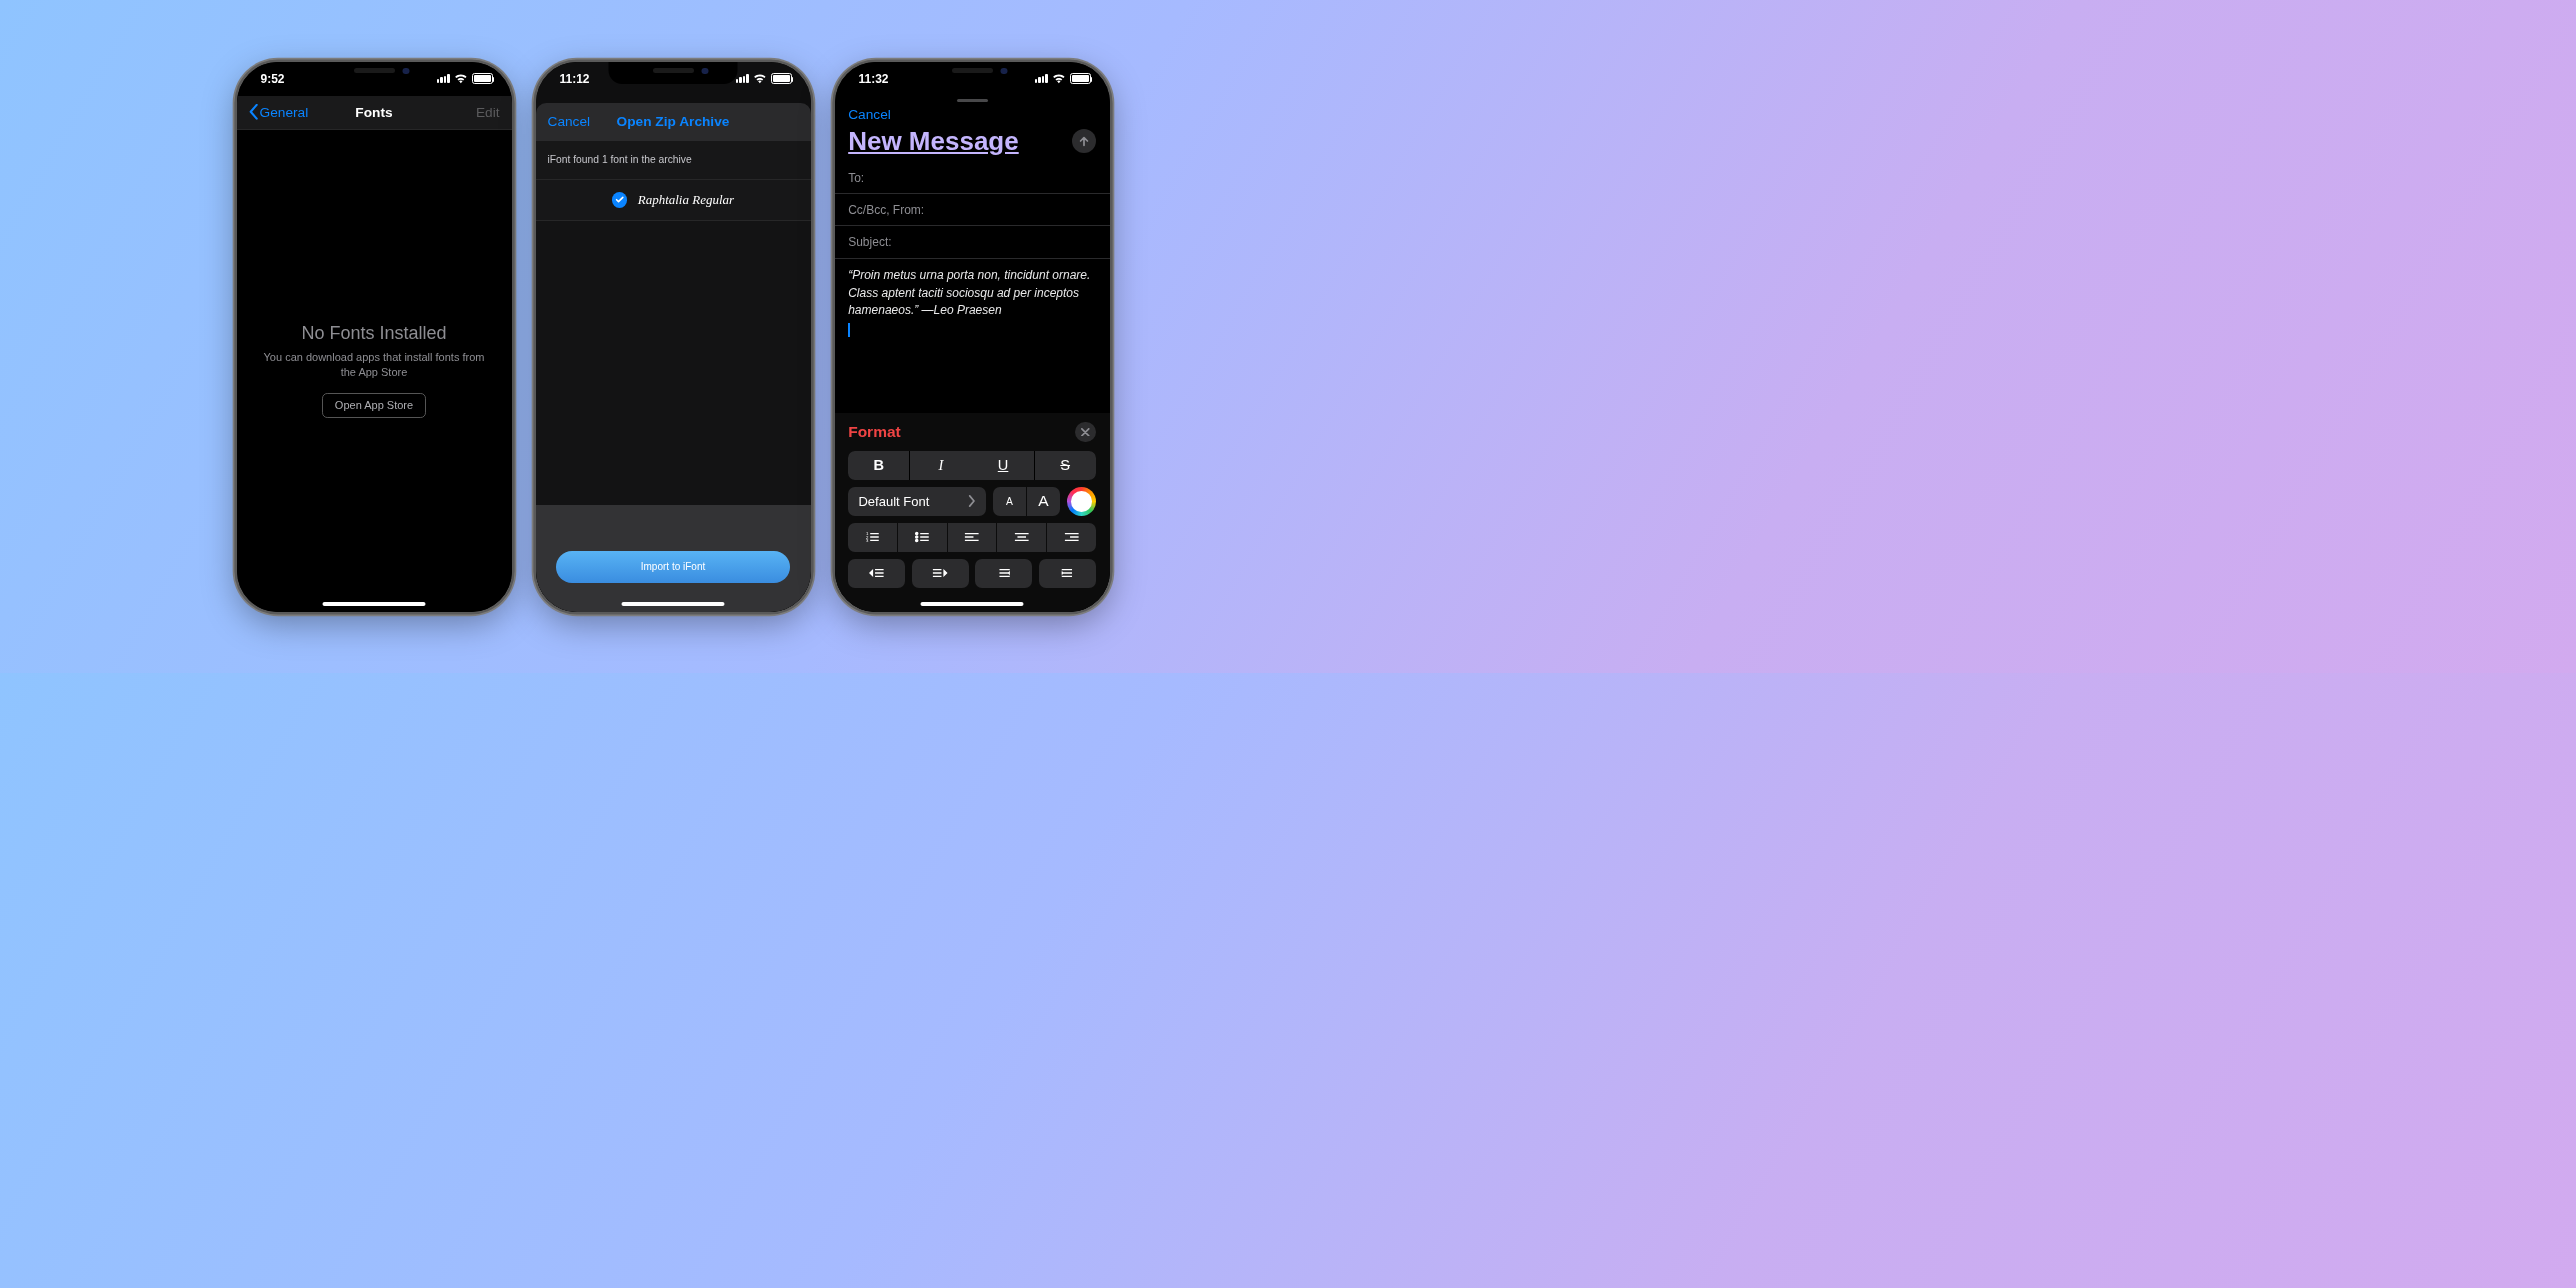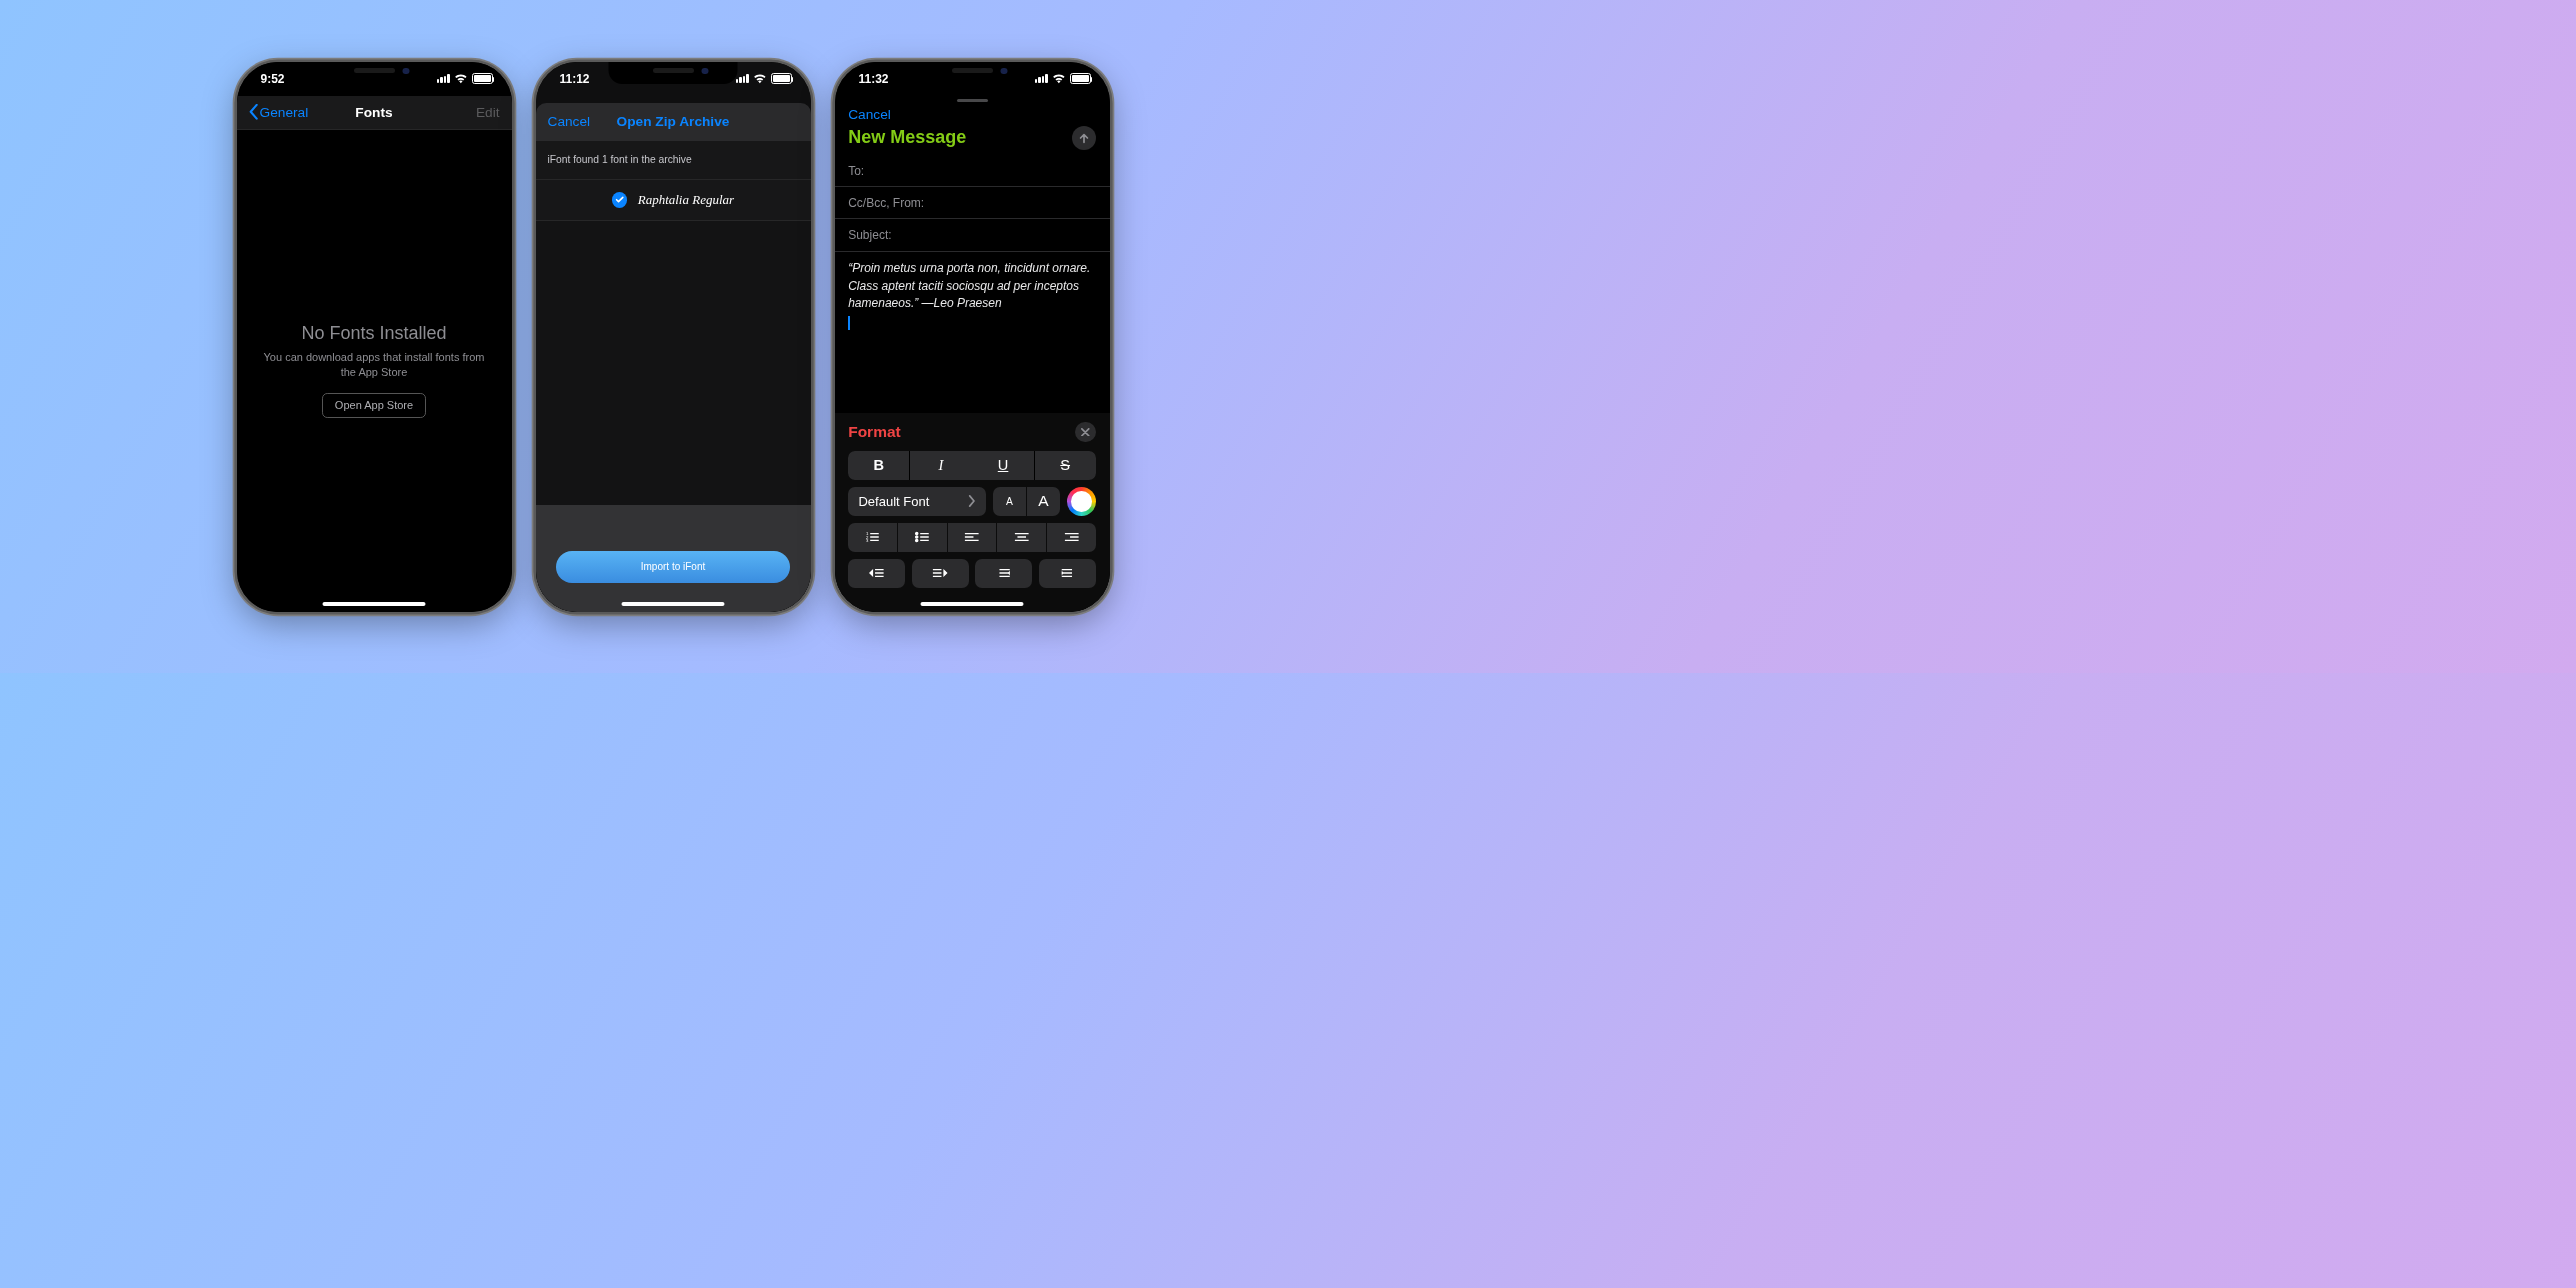--- a/index.html
+++ b/index.html
@@ -91,21 +91,21 @@
   .bottom2 { margin-top:auto; background:#333335; padding:13.7px 20.6px 29px; }
   .importbtn { width:100%; padding:10.3px; border:none; border-radius:19px; color:#fff; font-size:10px; font-weight:500;
     background:linear-gradient(180deg,#58b3f4,#3a8de0);margin-top:32px; }
   
   .p3 .screen { background:#000; display:flex; flex-direction:column;}
   .grab { width:31px; height:3.4px; background:#48484a; border-radius:2.6px; margin:3.4px auto 0;}
   .mailtop { padding:5.2px 13.7px 3.4px; display:flex; align-items:center; justify-content:space-between;}
   .mailtop .cancel { color:#0a84ff; font-size:13.7px;}
   .sendbtn { width:24px; height:24px; border-radius:50%; background:#2c2c2e; display:flex; align-items:center; justify-content:center;}
   .sendbtn svg{width:12px;height:12px;}
-  .mailtitle { color:#84cc16; font-size:18px; font-weight:700; padding:1.7px 13.7px 6.9px;}
+  .mailtitle { color:#c4b5fd; font-size:26px; font-weight:700; padding:1.7px 13.7px 6.9px;text-decoration:underline;}
   .field { padding:8.6px 13.7px; border-bottom:0.9px solid #2a2a2c; color:#8e8e93; font-size:12px;}
   .body { padding:8.6px 13.7px; color:#e9e9ea; font-style:italic; font-family:"Brush Script MT", cursive; font-size:12px; line-height:1.45;}
   .cursor { display:inline-block; width:1.7px; height:13.7px; background:#0a84ff; vertical-align:middle; margin-top:3.4px;}
   .panel { margin-top:auto; background:#0c0c0c; padding:8.6px 13.7px 24px;}
   .panelhdr { display:flex; align-items:center; justify-content:space-between; margin-bottom:8.6px;}
   .panelhdr span { color:#ef4444; font-size:15.5px; font-weight:600;}
   .closebtn { width:20.6px; height:20.6px; border-radius:50%; background:#2c2c2e; display:flex; align-items:center; justify-content:center;}
   .closebtn svg{width:8.6px;height:8.6px;}
   .seg { display:flex; gap:0.9px; background:#000; border-radius:6.9px; overflow:hidden; margin-bottom:6.9px;}
   .seg > div { flex:1; background:#2c2c2e; height:29px; display:flex; align-items:center; justify-content:center; color:#fff; font-size:14.6px;}

